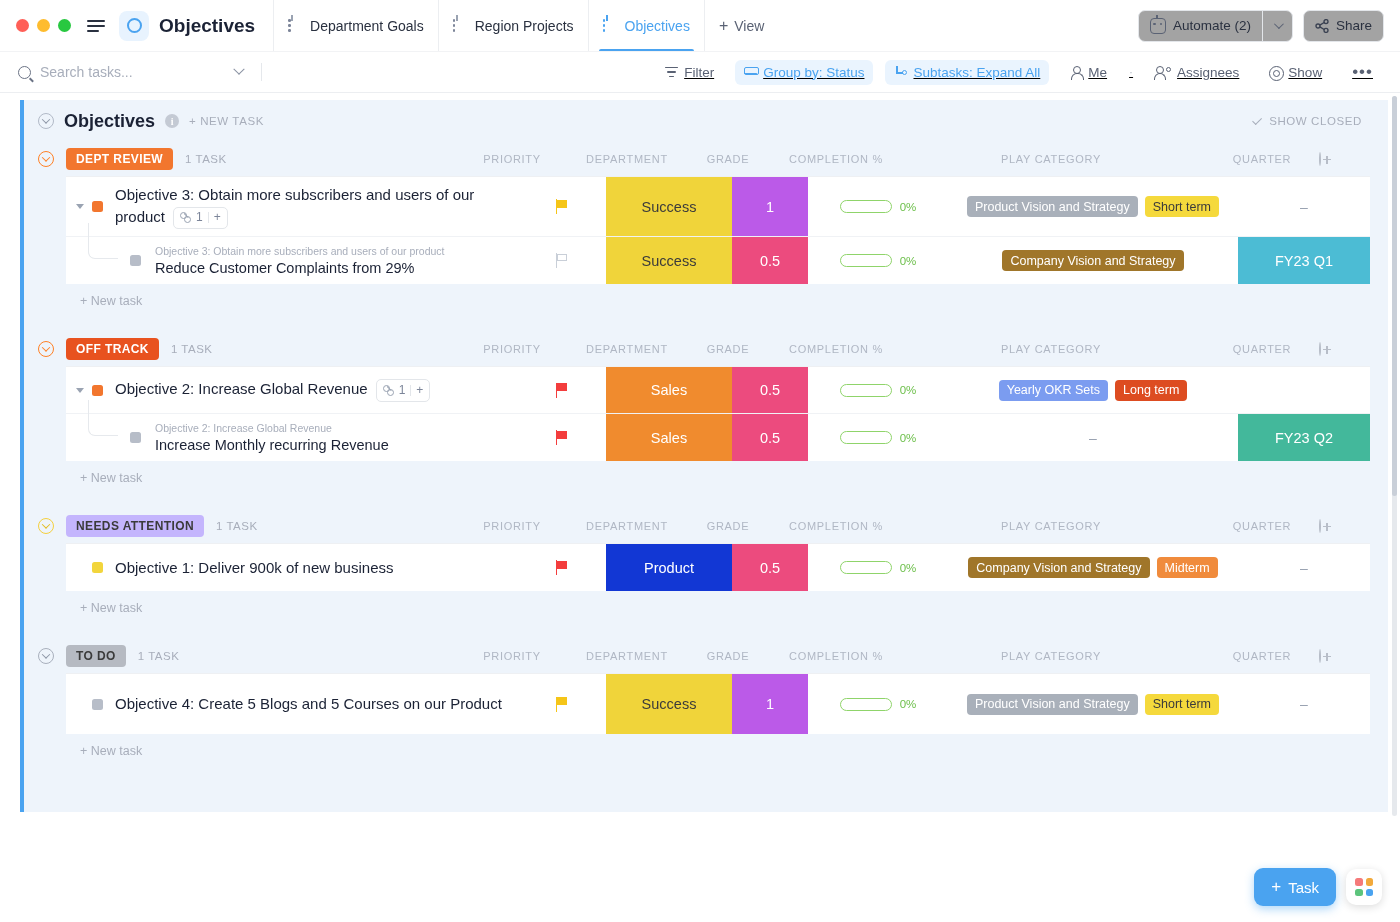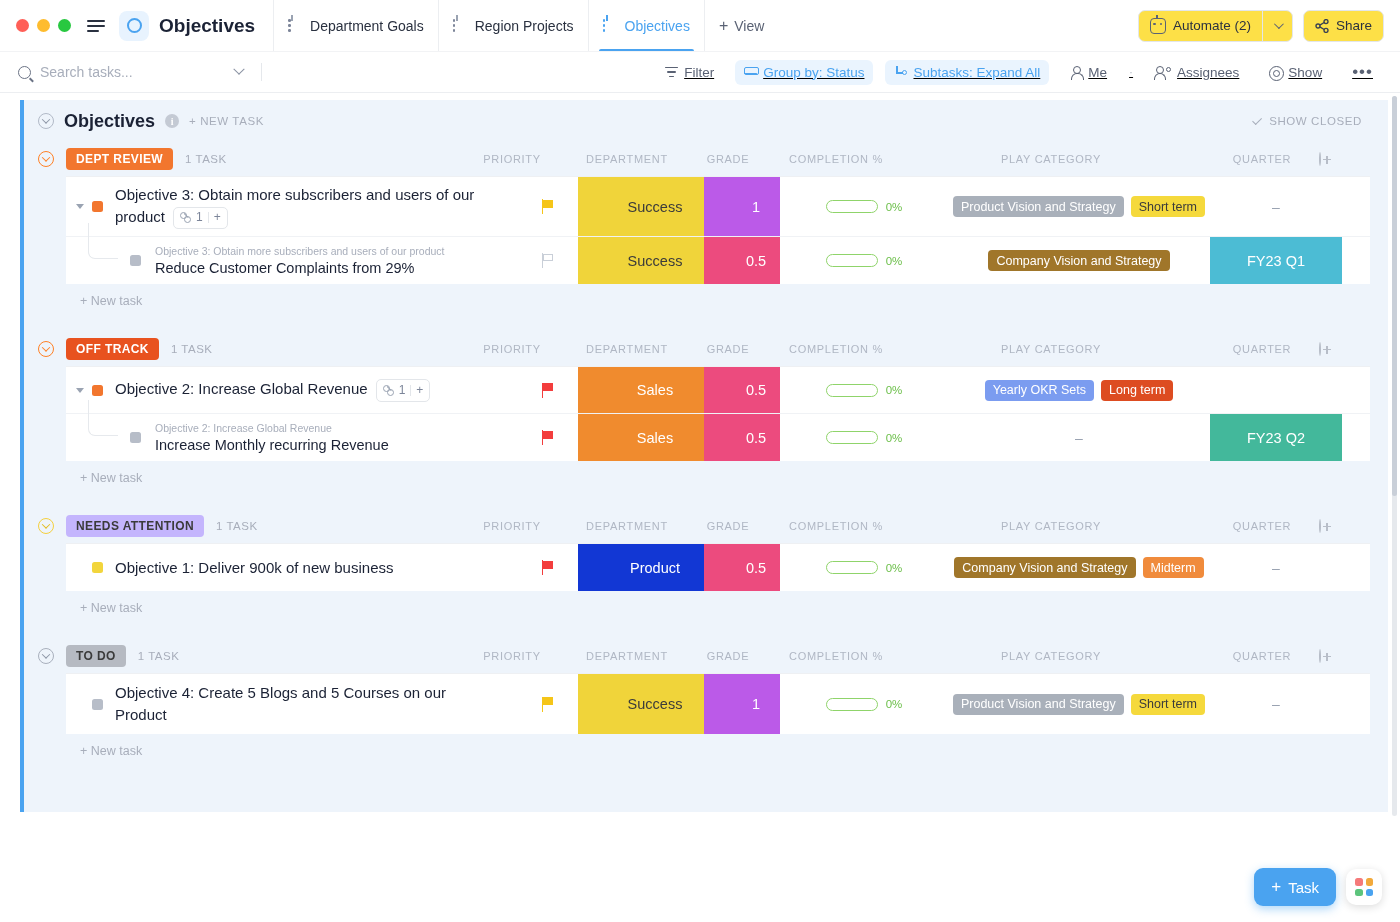--- a/index.html
+++ b/index.html
@@ -74,21 +74,21 @@
   .tab.active .listicon i, .tab.active .listicon b { background:#4aa3f0; }
 
   .addview {
     display:flex; align-items:center; gap:6px; padding: 0 14px; height:100%;
     font-size:14px; color:#5a6274; cursor:pointer; border-left:1px solid #eceef1;
   }
 
   .tb-right { margin-left:auto; display:flex; align-items:center; gap:10px; }
   .pill-btn {
     display:flex; align-items:center; height:32px;
-    border:1px solid #e3e6ea; border-radius:7px; background:#fde047;
+    border:1px solid #e3e6ea; border-radius:7px; background:#a3a3a3;
     font-size:13.5px; color:#2a3140; cursor:pointer; overflow:hidden;
   }
   .pill-btn .seg { display:flex; align-items:center; gap:7px; padding: 0 11px; height:100%; }
   .pill-btn .divider { width:1px; height:100%; background:#e3e6ea; }
   .robot { width:16px;height:16px;border:1.6px solid #5a6274;border-radius:4px;position:relative;flex:none; }
   .robot::before{content:"";position:absolute;left:2.5px;top:4px;width:2.5px;height:2.5px;border-radius:50%;background:#5a6274;}
   .robot::after{content:"";position:absolute;right:2.5px;top:4px;width:2.5px;height:2.5px;border-radius:50%;background:#5a6274;}
   .robot b{position:absolute;left:5.5px;top:-4px;width:1.5px;height:3px;background:#5a6274;}
   .chev { width:7px;height:7px;border-right:1.6px solid #5a6274;border-bottom:1.6px solid #5a6274;transform:rotate(45deg) translateY(-2px); }
 
@@ -219,21 +219,21 @@
     display:inline-flex;align-items:center;gap:5px;margin-left:8px;
     border:1px solid #e3e6ea;border-radius:5px;padding:1.5px 6px;
     font-size:12px;color:#7c8599;vertical-align:middle; cursor:pointer;
   }
   .link-chip .lsep{ width:1px;height:11px;background:#e3e6ea; }
   .ico-link{width:11px;height:11px;position:relative;flex:none;}
   .ico-link::before{content:"";position:absolute;left:0;top:0;width:5px;height:5px;border:1.4px solid #9aa3b2;border-radius:50%;}
   .ico-link::after{content:"";position:absolute;right:0;bottom:0;width:5px;height:5px;border:1.4px solid #9aa3b2;border-radius:50%;}
   .ico-link b{position:absolute;left:3px;top:3px;width:6px;height:1.4px;background:#9aa3b2;transform:rotate(45deg);}
 
-  .cell { display:flex;align-items:center;justify-content:center; flex:none;padding-left:28px; }
+  .cell { display:flex;align-items:center;justify-content:center; flex:none; }
   .cell-priority { width:88px; }
   .cell-dept { width:126px; font-size:14.5px; }
   .cell-grade { width:76px; font-size:14.5px; color:#fff; }
   .cell-comp { width:140px; gap:8px; }
   .cell-play { width:290px; gap:7px; }
   .cell-quarter { width:132px; font-size:14.5px; }
   .cell-tail { flex:1; }
 
   .flag { width:13px;height:15px;position:relative; }
   .flag i { position:absolute;left:0;top:0;width:1.6px;height:15px;background:currentColor; }

